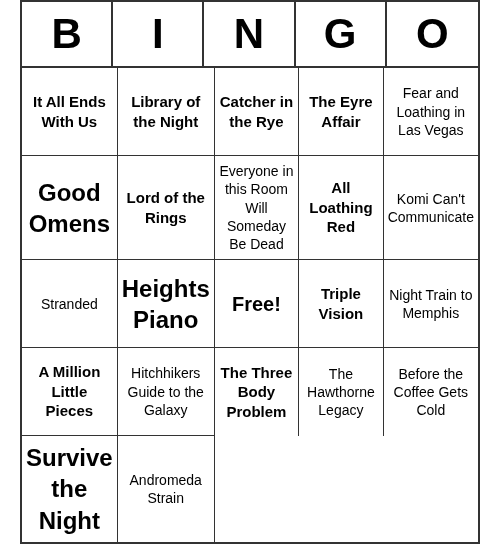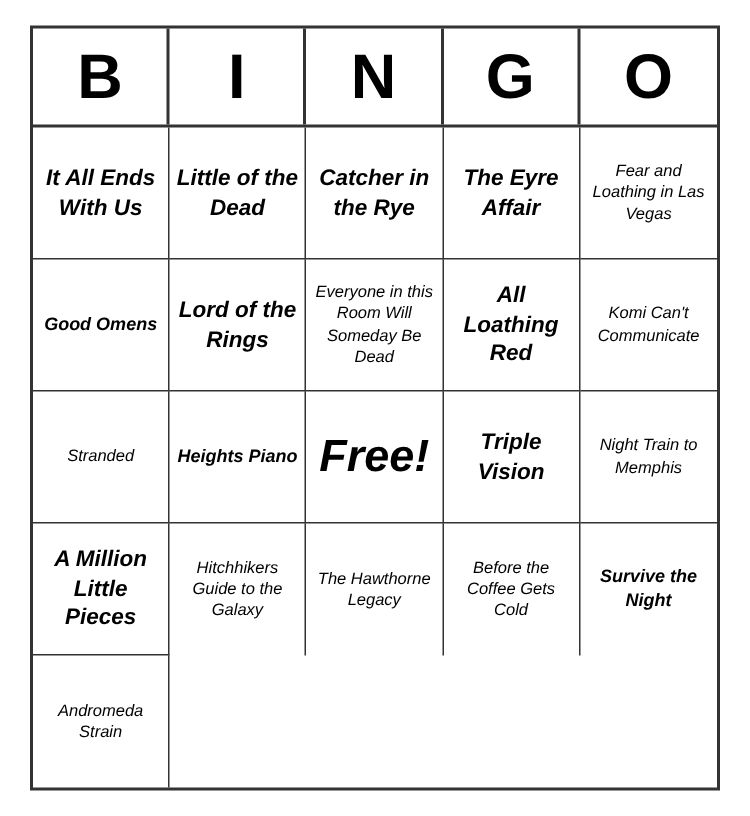--- a/index.html
+++ b/index.html
@@ -27,21 +27,20 @@
       font-weight: bold;
       padding: 8px 0;
       border-right: 2px solid #333;
     }
     .bingo-letter:last-child {
       border-right: none;
     }
     .bingo-grid {
       display: grid;
       grid-template-columns: repeat(5, 1fr);
-      font-style: italic;
     }
     .bingo-cell {
       border-right: 1px solid #333;
       border-bottom: 1px solid #333;
       min-height: 88px;
       display: flex;
       align-items: center;
       justify-content: center;
       text-align: center;
       padding: 6px 4px;
@@ -52,52 +51,52 @@
     }
     .bingo-cell:nth-last-child(-n+5) {
       border-bottom: none;
     }
     .cell-text {
       font-size: 13px;
       line-height: 1.3;
       word-wrap: break-word;
     }
     .cell-text.large {
-      font-size: 12px;
+      font-size: 24px;
       font-weight: bold;
     }
     .cell-text.medium {
       font-size: 15px;
       font-weight: bold;
     }
     .cell-text.small {
-      font-size: 11px;
+      font-size: 14px;
     }
     .free-cell {
-      font-size: 30px;
+      font-size: 20px;
       font-weight: bold;
     }
   </style>
 </head>
 <body>
 
 <div class="bingo-card">
   <div class="bingo-header">
   <div class="bingo-letter">B</div>
       <div class="bingo-letter">I</div>
       <div class="bingo-letter">N</div>
       <div class="bingo-letter">G</div>
       <div class="bingo-letter">O</div>
     </div>
   <div class="bingo-grid">
   <div class="bingo-cell">
         <span class="cell-text medium">It All Ends With Us</span>
       </div>
       <div class="bingo-cell">
-        <span class="cell-text medium">Little of the Dead</span>
+        <span class="cell-text medium">Library of the Night</span>
       </div>
       <div class="bingo-cell">
         <span class="cell-text medium">Catcher in the Rye</span>
       </div>
       <div class="bingo-cell">
         <span class="cell-text medium">The Eyre Affair</span>
       </div>
       <div class="bingo-cell">
         <span class="cell-text small">Fear and Loathing in Las Vegas</span>
       </div>
@@ -131,20 +130,23 @@
       <div class="bingo-cell">
         <span class="cell-text small">Night Train to Memphis</span>
       </div>
       <div class="bingo-cell">
         <span class="cell-text medium">A Million Little Pieces</span>
       </div>
       <div class="bingo-cell">
         <span class="cell-text small">Hitchhikers Guide to the Galaxy</span>
       </div>
       <div class="bingo-cell">
+        <span class="cell-text medium">The Three Body Problem</span>
+      </div>
+      <div class="bingo-cell">
         <span class="cell-text small">The Hawthorne Legacy</span>
       </div>
       <div class="bingo-cell">
         <span class="cell-text small">Before the Coffee Gets Cold</span>
       </div>
       <div class="bingo-cell">
         <span class="cell-text large">Survive the Night</span>
       </div>
       <div class="bingo-cell">
         <span class="cell-text small">Andromeda Strain</span>

